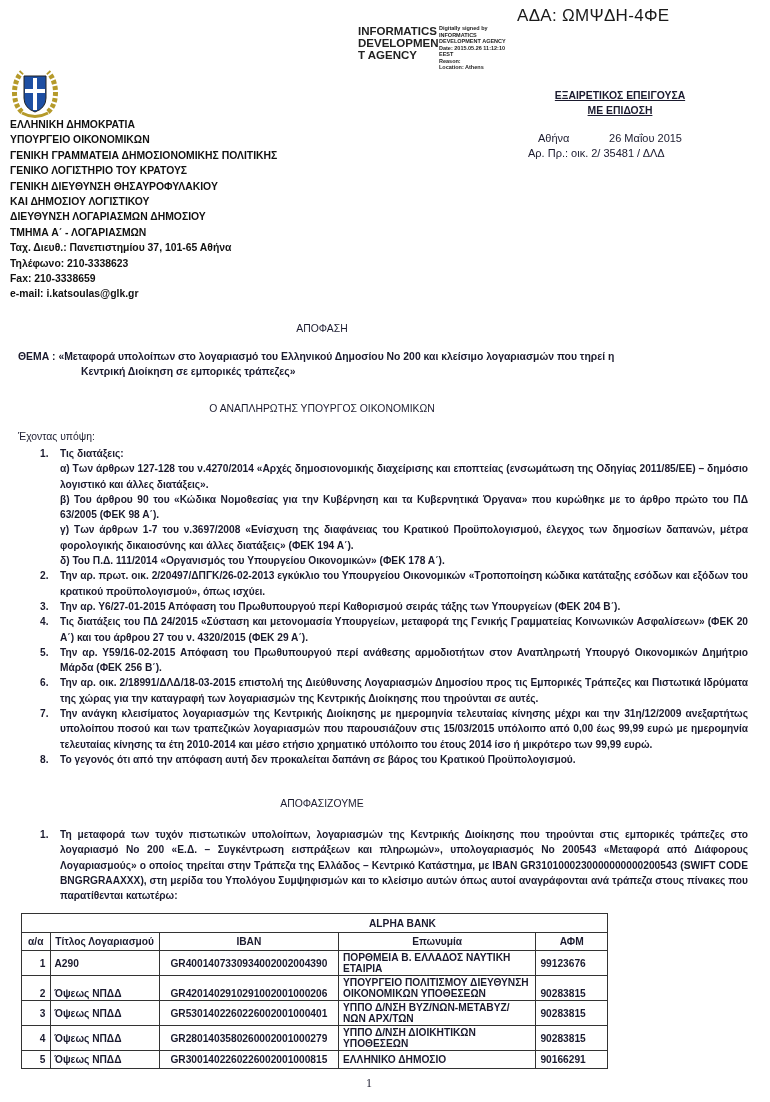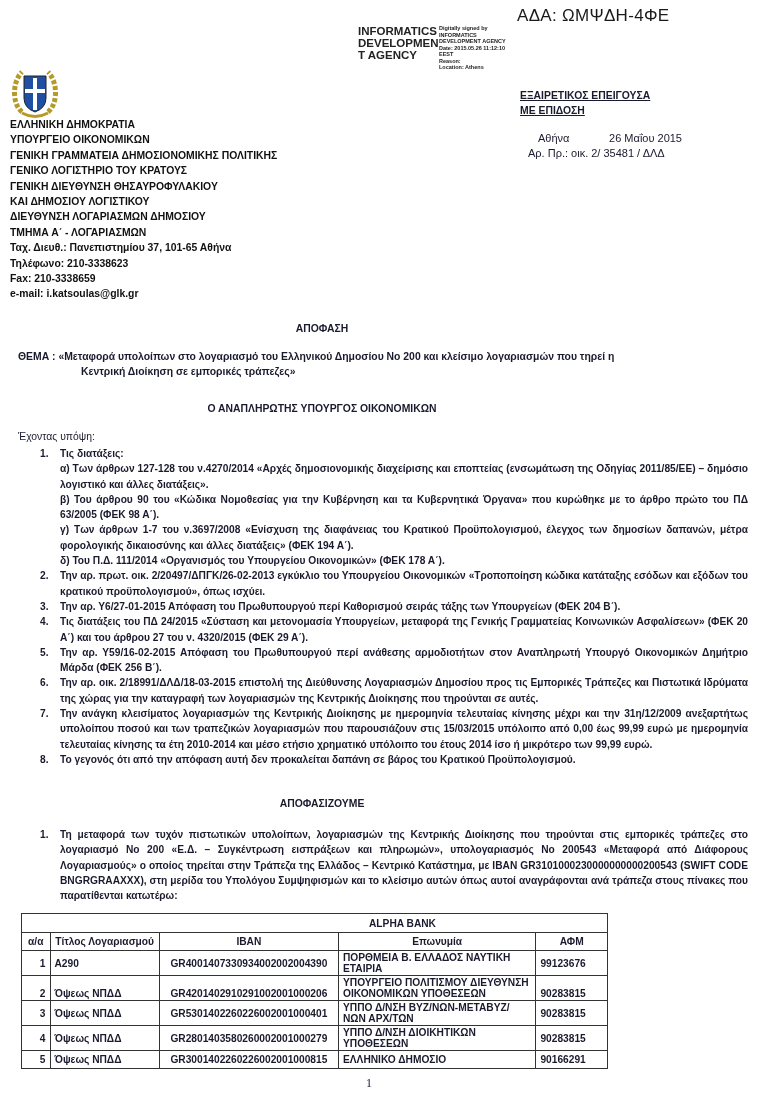--- a/index.html
+++ b/index.html
@@ -4,24 +4,24 @@
 <style>
   html, body { margin:0; padding:0; background:#ffffff; }
   body { width:770px; height:1102px; position:relative; overflow:hidden;
          font-family:"Liberation Sans", sans-serif; color:#1a1a2e; }
   .abs { position:absolute; }
   .ada { left:517px; top:6px; font-size:17px; color:#1a1a1a; letter-spacing:0.3px; }
   .sig-name { left:358px; top:25px; font-size:11.5px; font-weight:bold; line-height:12px; color:#222; }
   .sig-details { left:439px; top:25px; font-size:5.5px; line-height:6.5px; color:#222; font-weight:bold; }
   .emblem { left:10px; top:64px; width:50px; height:56px; }
   .issuer { left:10px; top:117px; font-size:10.4px; line-height:15.4px; font-weight:bold; color:#111; }
-  .urgent { left:520px; top:88px; width:200px; font-size:10.4px; font-weight:bold; text-decoration:underline; line-height:15px; }
+  .urgent { left:520px; top:88px; width:200px; text-align:center; font-size:10.4px; font-weight:bold; text-decoration:underline; line-height:15px; }
   .date-block { left:528px; top:131px; font-size:11px; line-height:15px; }
   .date-block span { display:inline-block; }
-  .center-title { left:0; width:644px; text-align:center; font-size:10.4px; font-weight:bold; }
+  .center-title { left:0; width:644px; text-align:center; font-size:10.4px; font-weight:normal; }
   .subject { left:18px; top:349px; width:740px; font-size:10.4px; font-weight:bold; line-height:15px; }
   .subject .lbl { display:inline-block; }
   .subject .line2 { padding-left:63px; }
   .considering { left:18px; top:431px; font-size:10.4px; font-weight:normal; }
   .list { left:40px; width:708px; font-size:10.2px; line-height:15.3px; font-weight:bold; color:#1a1a2e; }
   .li { position:relative; padding-left:20px; text-align:justify; margin-bottom:0; }
   .li .num { position:absolute; left:0; top:0; }
   .sub { text-align:justify; }
   table.bank { position:absolute; left:21px; top:913px; width:587px; border-collapse:collapse;
                font-size:10.2px; font-weight:bold; color:#1a1a2e; }

